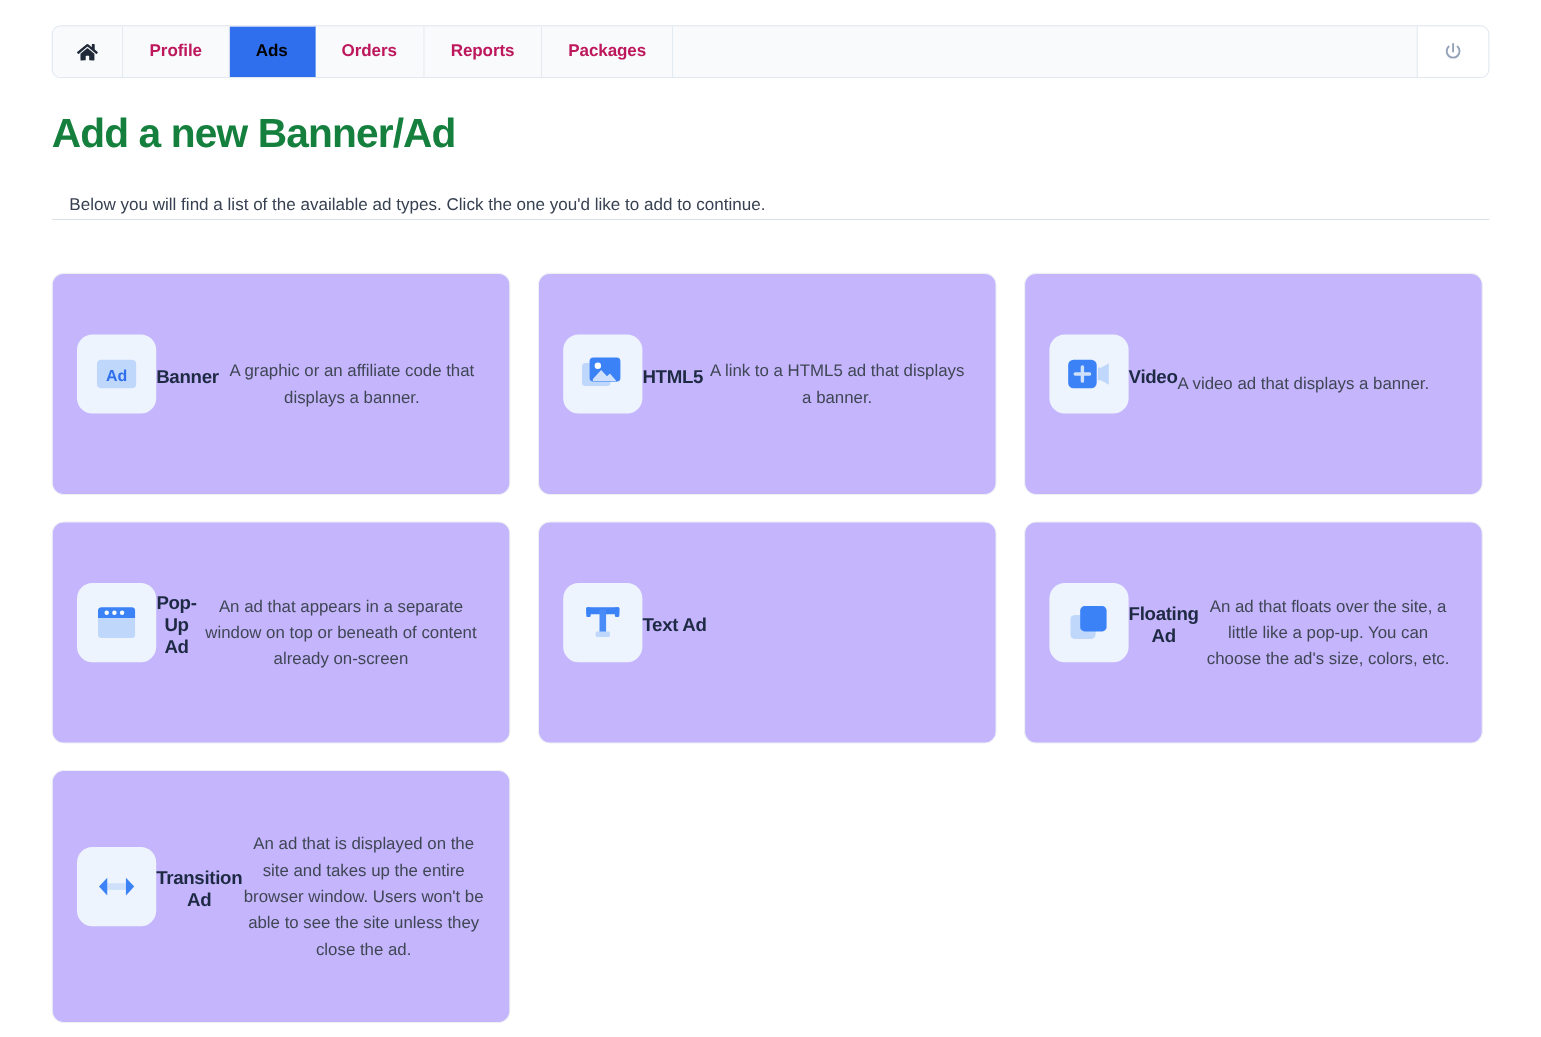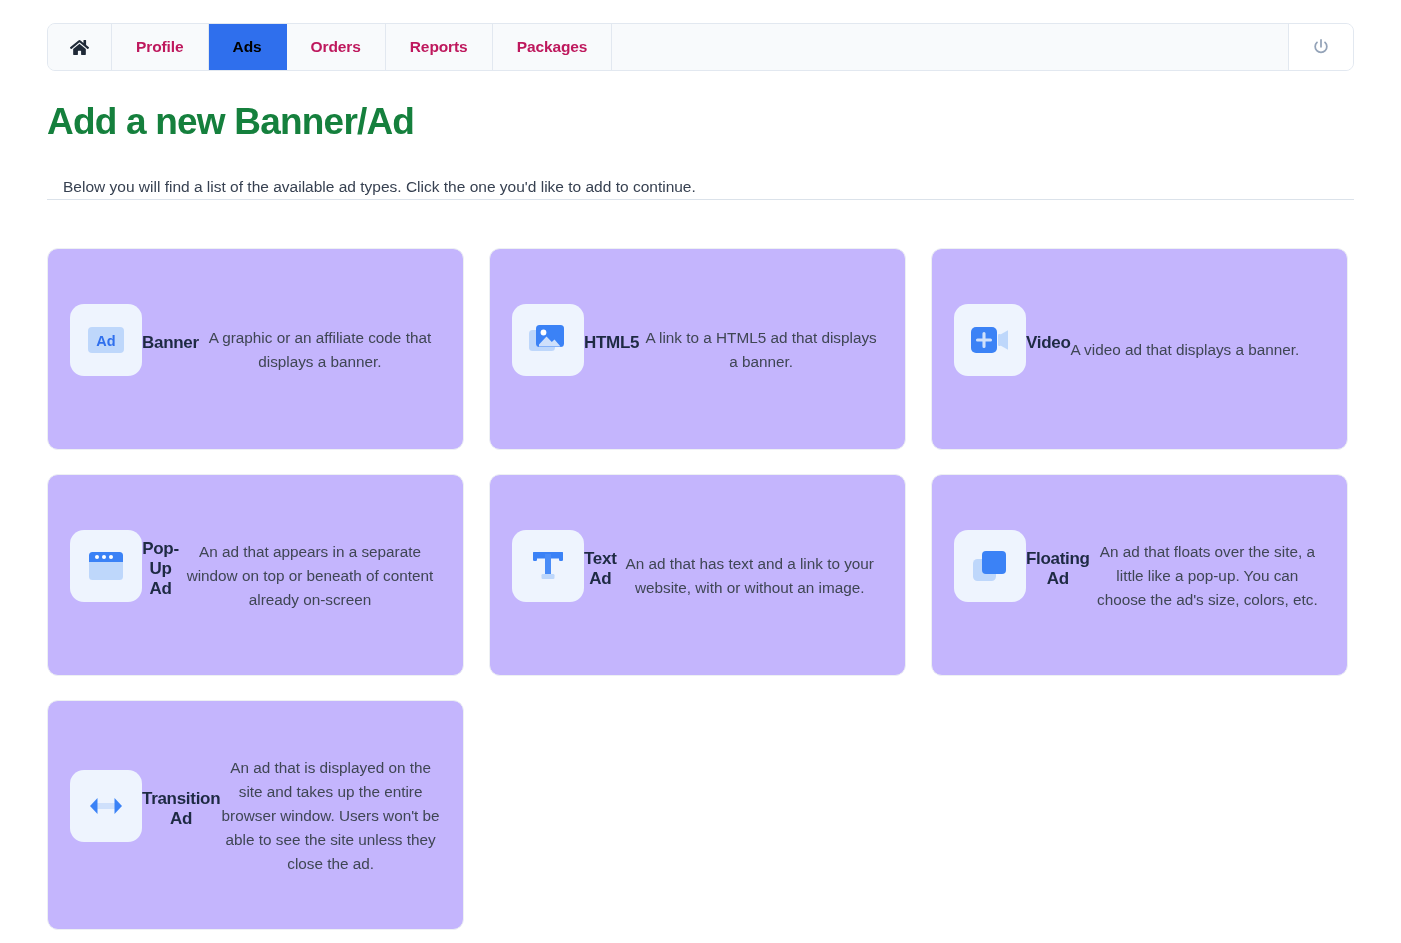--- a/index.html
+++ b/index.html
@@ -248,21 +248,20 @@
           <svg width="34" height="32" viewBox="0 0 34 32" aria-hidden="true">
             <rect x="2" y="2" width="30" height="6.5" rx="1.2" fill="#3b82f6"></rect>
             <rect x="2" y="2" width="4" height="9" rx="1.2" fill="#3b82f6"></rect>
             <rect x="28" y="2" width="4" height="9" rx="1.2" fill="#3b82f6"></rect>
             <rect x="14" y="4" width="6" height="21" fill="#4a8cf7"></rect>
             <rect x="10.5" y="24" width="13" height="5" rx="1.2" fill="#bed7fb"></rect>
           </svg>
         </span>
       </div>
       <h3 class="card-title">Text Ad</h3>
-      <p class="card-desc">An ad that has text and a link to your website, with or without an image.</p>
     </div>
 
     <div class="card">
       <div class="icon-tile">
         <span>
           <svg width="34" height="32" viewBox="0 0 34 32" aria-hidden="true">
             <rect x="0" y="9" width="23" height="22" rx="4.5" fill="#bed7fb"></rect>
             <rect x="9" y="1" width="24" height="23" rx="4" fill="#3b82f6"></rect>
           </svg>
         </span>

